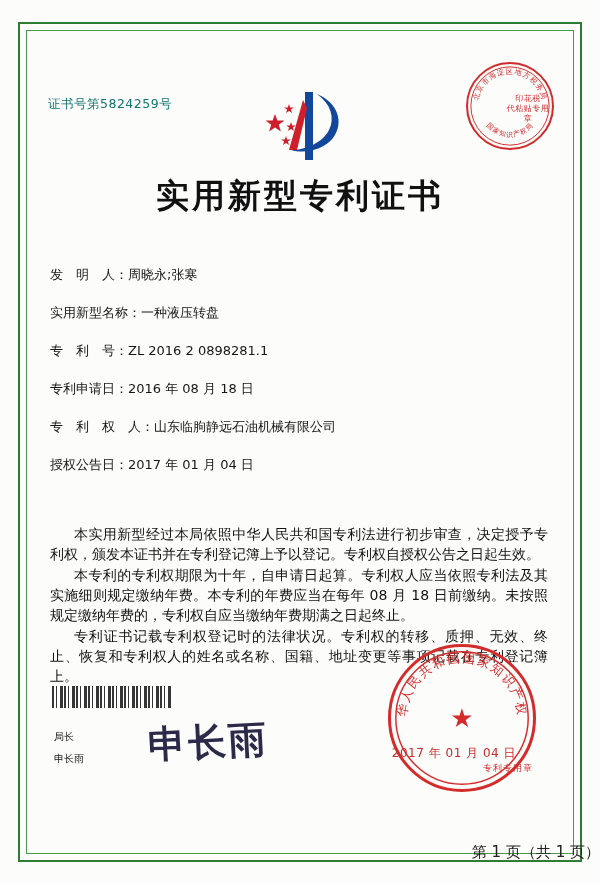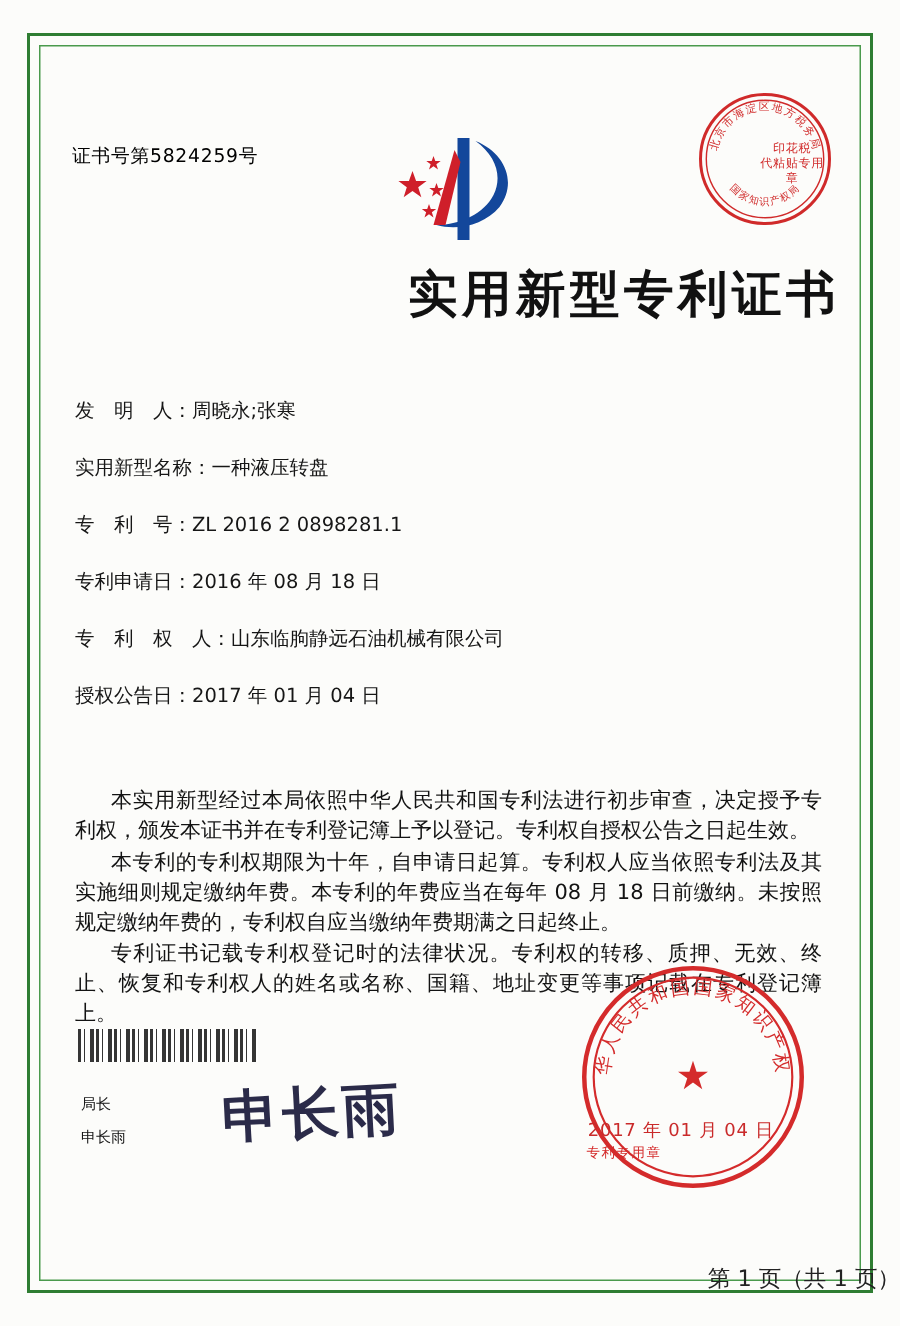--- a/index.html
+++ b/index.html
@@ -43,21 +43,21 @@
     position:absolute;
     left:40px;top:46px;right:40px;bottom:44px;
   }
 
   
   .cert-no{
     position:absolute;
     left:8px;top:50px;
     font-family:"DejaVu Sans","Liberation Sans",sans-serif;
     font-size:12.5px;
-    color:#000000;
+    color:#0f766e;
     letter-spacing:0.5px;
   }
 
   
   .logo{
     position:absolute;
     left:50%;
     transform:translateX(-50%);
     top:42px;
     width:110px;height:78px;
@@ -83,21 +83,21 @@
     font-size:8px;
     line-height:10px;
     color:#d02a2a;
     letter-spacing:0.5px;
     padding-left:36px;
   }
 
   .title{
     position:absolute;
     top:128px;left:0;right:0;
-    text-align:right;
+    text-align:center;
     font-family:Liberation Sans, sans-serif;
     font-size:33px;
     font-weight:bold;
     letter-spacing:3px;
     color:#111;
   }
 
   .fields{
     position:absolute;
     top:222px;left:10px;right:10px;
@@ -160,21 +160,21 @@
     font-size:26px;
     color:#d42b2b;
     line-height:1;
   }
   .seal-main .seal-arc{
     position:absolute;left:0;top:0;width:100%;height:100%;
   }
   .seal-main .seal-bottom-text{
     position:absolute;
     left:0;right:0;bottom:14px;
-    text-align:left;
+    text-align:right;
     font-size:9px;
     letter-spacing:1px;
   }
 
   .seal-date{
     position:absolute;
     right:44px;bottom:78px;
     font-size:12px;
     color:#c92a2a;
     letter-spacing:0.5px;

